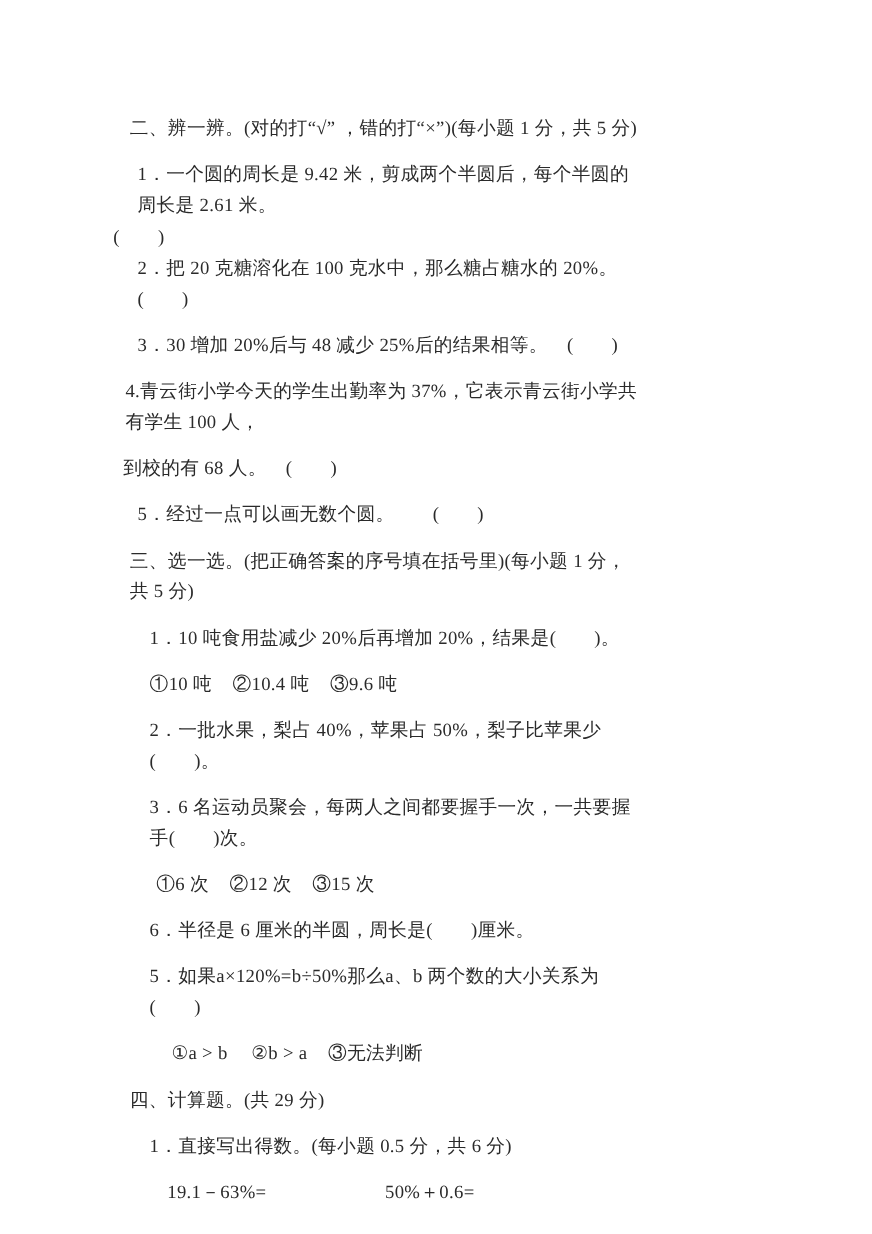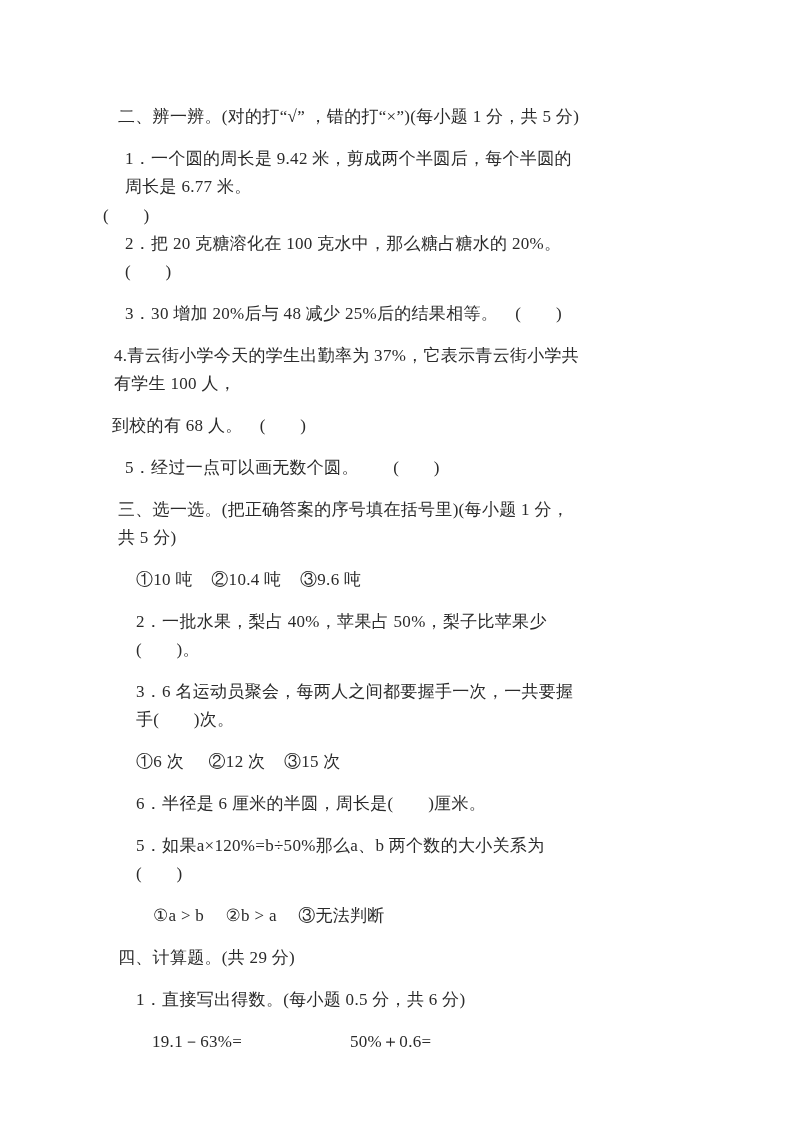--- a/index.html
+++ b/index.html
@@ -22,40 +22,41 @@
   .mt0 { margin-top: 0 !important; }
   .mt1 { margin-top: 1px !important; }
   .sec    { padding-left: 30px; }   
   .item   { padding-left: 37px; }   
   .itemq4 { padding-left: 26px; }   
   .contq1 { padding-left: 15px; }   
   .contq4 { padding-left: 24px; }   
   .item3  { padding-left: 48px; }   
   .opts5  { padding-left: 65px; }   
   .exprs  { padding-left: 64px; }   
-  .opt { display: inline-block; min-width: 54px; margin-right: 14px; }
+  .opt { display: inline-block; min-width: 54px; margin-right: 14px; text-align: right; }
   .expr1 { display: inline-block; width: 198px; }
 </style>
 </head>
 <body>
 
 <div class="page">
 
   <p class="sec first">二、辨一辨。(对的打“√” ，错的打“×”)(每小题 1 分，共 5 分)</p>
 
-  <p class="item">1．一个圆的周长是 9.42 米，剪成两个半圆后，每个半圆的周长是 6.77 米。</p>
+  <p class="item">1．一个圆的周长是 9.42 米，剪成两个半圆后，每个半圆的周长是 2.61 米。</p>
   <p class="contq1 mt1">(　　)</p>
   <p class="item mt0">2．把 20 克糖溶化在 100 克水中，那么糖占糖水的 20%。(　　)</p>
   <p class="item">3．30 增加 20%后与 48 减少 25%后的结果相等。　(　　)</p>
   <p class="itemq4">4.青云街小学今天的学生出勤率为 37%，它表示青云街小学共有学生 100 人，</p>
   <p class="contq4">到校的有 68 人。　(　　)</p>
   <p class="item">5．经过一点可以画无数个圆。　　(　　)</p>
 
   <p class="sec">三、选一选。(把正确答案的序号填在括号里)(每小题 1 分，共 5 分)</p>
 
+  <p class="item3">1．10 吨食用盐减少 20%后再增加 20%，结果是(　　)。</p>
   <p class="item3">
     <span class="opt">①10 吨</span>
     <span class="opt">②10.4 吨</span>
     <span class="opt">③9.6 吨</span>
   </p>
 
   <p class="item3">2．一批水果，梨占 40%，苹果占 50%，梨子比苹果少(　　)。</p>
 
   <p class="item3">3．6 名运动员聚会，每两人之间都要握手一次，一共要握手(　　)次。</p>
   <p class="item3">

